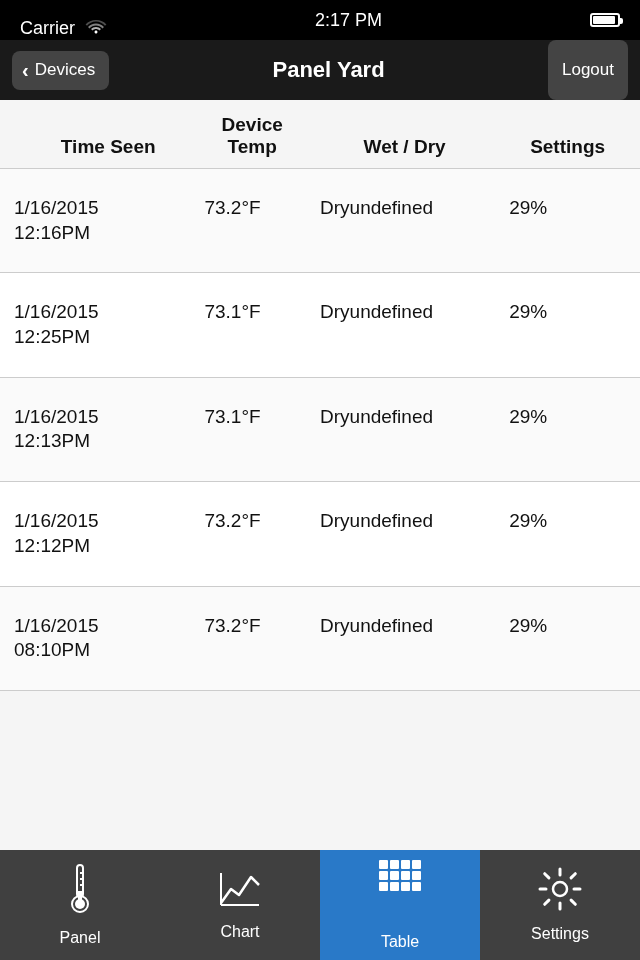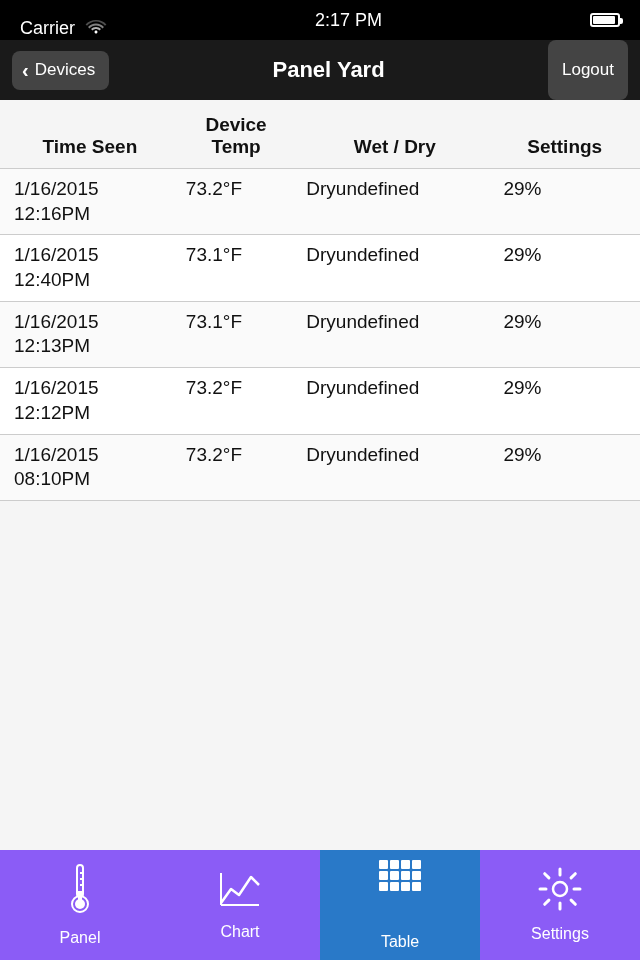--- a/index.html
+++ b/index.html
@@ -106,52 +106,52 @@
     .data-table thead tr th {
       background: #f5f5f5;
       padding: 14px 10px 10px 10px;
       text-align: center;
       font-weight: 700;
       color: #111;
       border-bottom: 1px solid #ccc;
       vertical-align: bottom;
     }
     .data-table thead tr th:first-child {
-      padding-left: 14px;
+      padding-left: 32px;
     }
     .data-table thead tr th:last-child {
       padding-right: 14px;
     }
     .data-table tbody tr {
       border-bottom: 1px solid #ccc;
       background: #fff;
     }
     .data-table tbody tr:nth-child(odd) {
       background: #fafafa;
     }
     .data-table tbody tr td {
-      padding: 8px 10px;
+      padding: 27px 10px;
       color: #111;
       vertical-align: top;
       line-height: 1.3;
     }
     .data-table tbody tr td:first-child {
       padding-left: 14px;
     }
     .data-table tbody tr td:last-child {
       padding-right: 14px;
     }
     .time-cell {
       display: flex;
       flex-direction: column;
     }
 
     
     .tab-bar {
-      background: #8b5cf6;
+      background: #404040;
       height: 110px;
       display: flex;
       align-items: stretch;
       position: absolute;
       bottom: 0;
       left: 0;
       width: 640px;
     }
     .tab-item {
       flex: 1;
@@ -240,21 +240,21 @@
             </div>
           </td>
           <td>73.2°F</td>
           <td>Dryundefined</td>
           <td>29%</td>
         </tr>
         <tr>
           <td>
             <div class="time-cell">
               <span>1/16/2015</span>
-              <span>12:40PM</span>
+              <span>12:25PM</span>
             </div>
           </td>
           <td>73.1°F</td>
           <td>Dryundefined</td>
           <td>29%</td>
         </tr>
         <tr>
           <td>
             <div class="time-cell">
               <span>1/16/2015</span>

